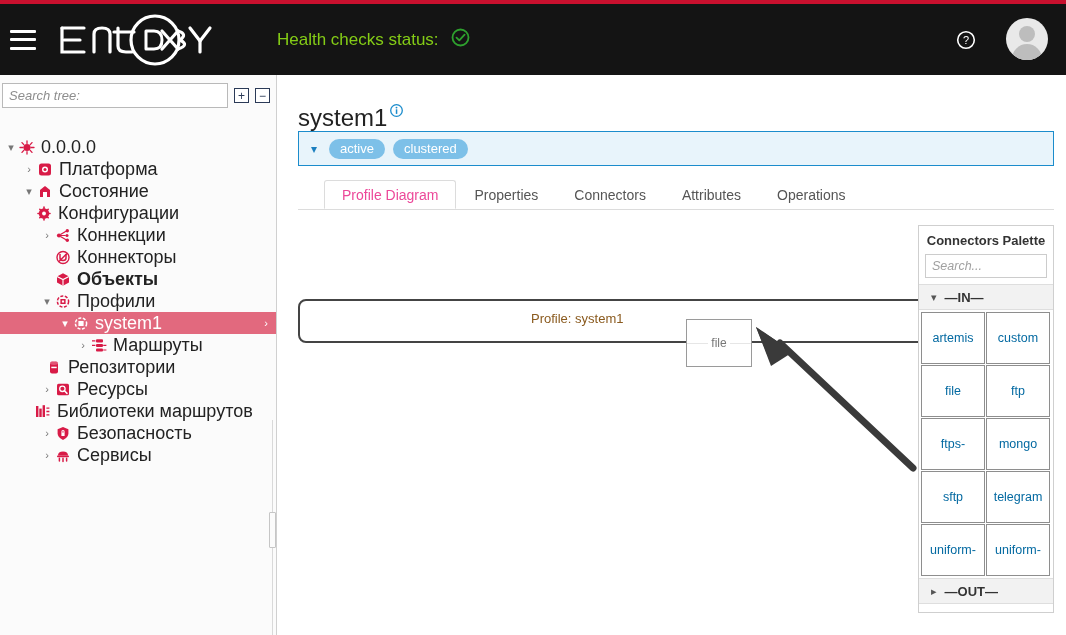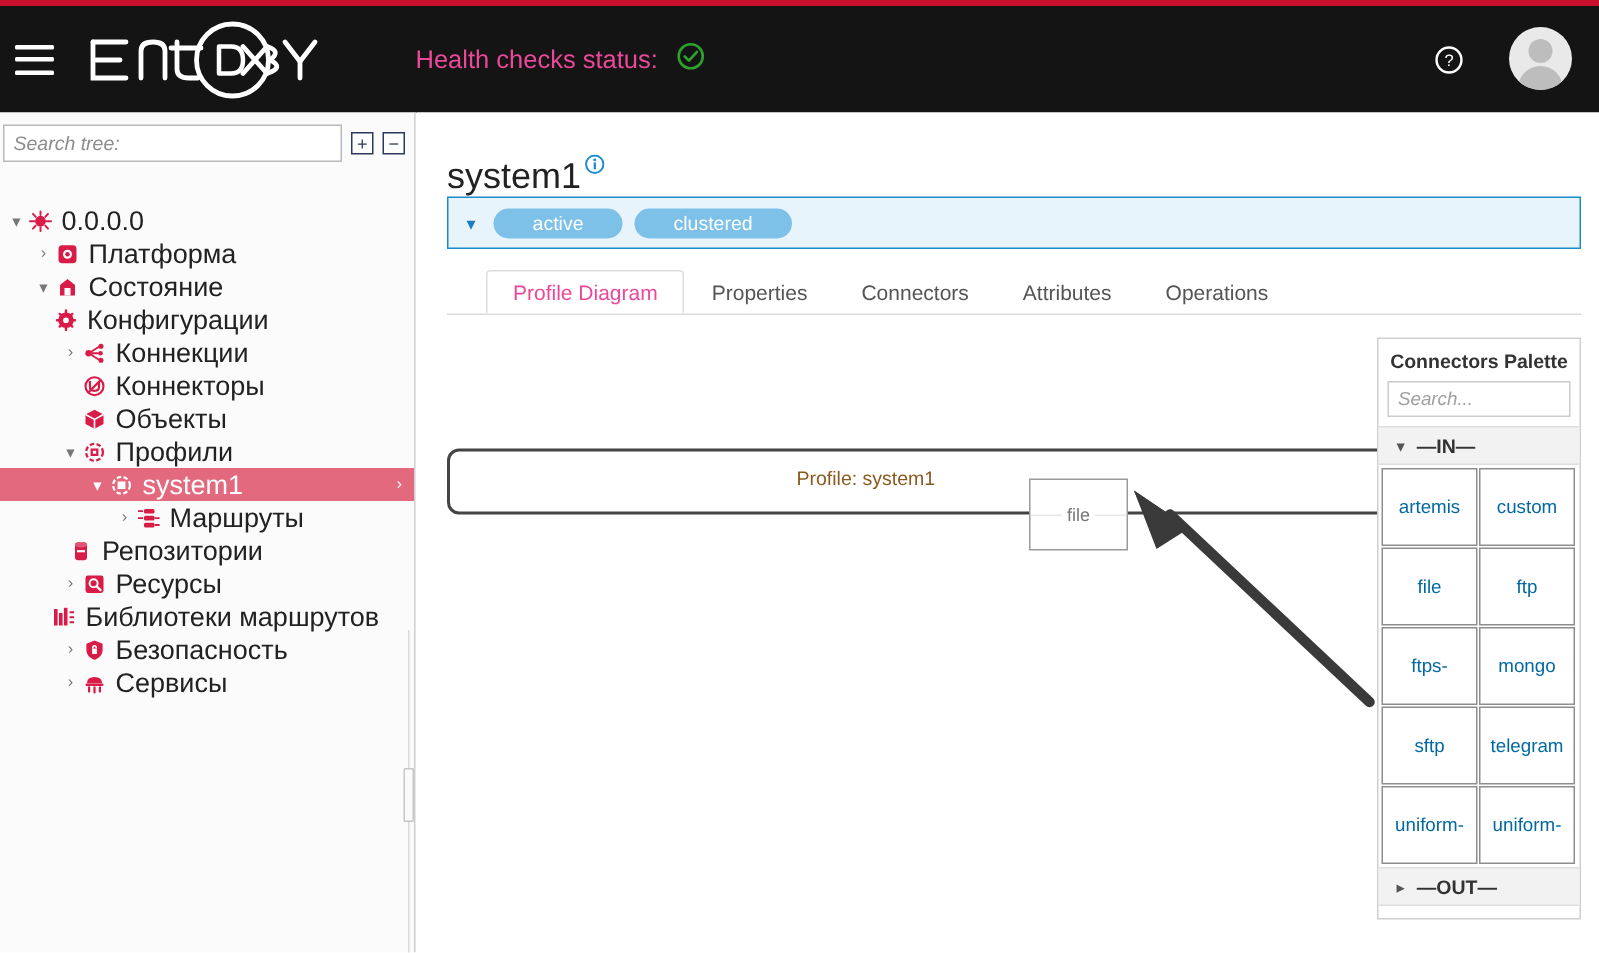--- a/index.html
+++ b/index.html
@@ -15,21 +15,21 @@
   #header {
     position:absolute; left:0; top:4px; width:1066px; height:71px;
     background:#141414; display:flex; align-items:center;
   }
   #burger { width:26px; height:20px; margin-left:10px; margin-right:12px;
             display:flex; flex-direction:column; justify-content:space-between; cursor:pointer; }
   #burger span { display:block; height:3px; background:#ffffff; border-radius:1px; }
   #logo { display:flex; align-items:center; height:60px; margin-left:6px; }
   #logo svg { display:block; }
   #health { margin-left:58px; display:flex; align-items:center; gap:12px; }
-  #health .label { color:#ec4899; font-size:17px;text-align:right; }
+  #health .label { color:#84cc16; font-size:17px;text-align:right; }
   #help { position:absolute; right:90px; top:26px; cursor:pointer; }
   #avatar {
     position:absolute; right:18px; top:14px; width:42px; height:42px; border-radius:50%;
     background:#e9e9e9; overflow:hidden; cursor:pointer;
   }
   #avatar .head { position:absolute; left:13px; top:8px; width:16px; height:16px; border-radius:50%; background:#bdbdbd; }
   #avatar .body { position:absolute; left:6px; top:26px; width:30px; height:22px; border-radius:15px 15px 0 0; background:#bdbdbd; }
 
   
   #sidebar {
@@ -59,21 +59,21 @@
 
   
   #main { position:absolute; left:278px; top:75px; width:788px; height:560px; background:#fff; }
   #pagetitle { position:absolute; left:20px; top:20px; font-size:24px; color:#222; }
   #infoicon { display:inline-block; vertical-align:super; margin-left:3px; cursor:pointer; }
   #statusbar {
     position:absolute; left:20px; top:56px; width:756px; height:35px;
     background:#e8f4fb; border:1px solid #1b8ccc; display:flex; align-items:center; padding-left:12px; gap:8px;
   }
   #statusbar .caret { color:#1b7fbf; font-size:12px; margin-right:4px; cursor:pointer; }
-  .badge { background:#7dc0e8; color:#ffffff; border-radius:10px; padding:2px 26px 3px; font-size:13px; }
+  .badge { background:#7dc0e8; color:#ffffff; border-radius:10px; padding:2px 11px 3px; font-size:13px; }
   #tabs { position:absolute; left:20px; top:105px; width:756px; height:30px; border-bottom:1px solid #dcdcdc; display:flex; }
   .tab { padding:6px 17px 7px; font-size:14px; color:#555; cursor:pointer; border:1px solid transparent; border-bottom:none; position:relative; top:0; }
   .tab.active { color:#ec4899; border:1px solid #dcdcdc; border-bottom:1px solid #ffffff; background:#fff; border-radius:3px 3px 0 0;margin-left:26px; }
 
   #canvas { position:absolute; left:20px; top:135px; width:756px; height:425px; background:#fff; overflow:hidden; }
   #profilebox {
     position:absolute; left:0px; top:89px; width:628px; height:44px;
     border:2px solid #444; border-radius:8px; background:#fff;
   }
   #profilelabel {
@@ -237,21 +237,21 @@
         <span class="chev"></span>
         <span class="ico">
           <svg width="16" height="15" viewBox="0 0 16 15">
             <circle cx="8" cy="7.5" r="6" stroke="#d81b47" stroke-width="1.4" fill="none"></circle>
         <path d="M5 4 L5 8 Q5 10.5 8 10.5 Q11 10.5 11 8 L11 4" stroke="#d81b47" stroke-width="1.5" fill="none"></path>
         <path d="M4 11.5 L12 3.5" stroke="#d81b47" stroke-width="1.5"></path>
           </svg>
         </span>
         <span class="lbl">Коннекторы</span>
       </div>
-      <div class="node" style="padding-left: 40px;">
+      <div class="node" style="padding-left: 40px; font-weight: bold;">
         <span class="chev"></span>
         <span class="ico">
           <svg width="16" height="15" viewBox="0 0 16 15">
             <path d="M8 1.2 L14 4.4 L14 10.6 L8 13.8 L2 10.6 L2 4.4 Z" fill="#d81b47"></path>
             <path d="M2 4.4 L8 7.6 L14 4.4 M8 7.6 L8 13.8" stroke="#fff" stroke-width="1.1" fill="none"></path>
           </svg>
         </span>
         <span class="lbl">Объекты</span>
       </div>
       <div class="node" style="padding-left: 40px;">

